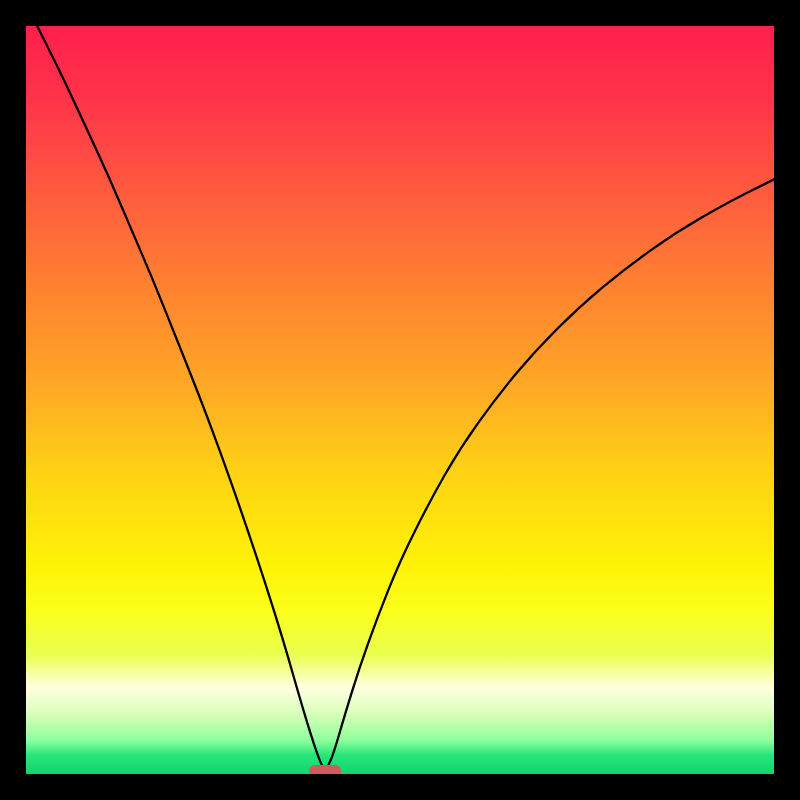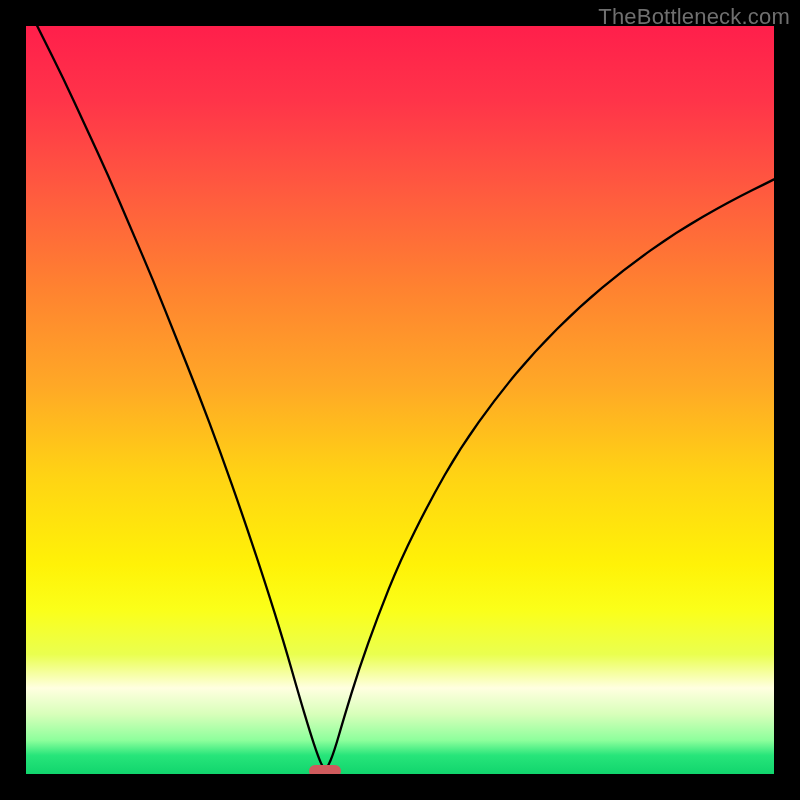--- a/index.html
+++ b/index.html
@@ -75,14 +75,13 @@
             <stop offset="97.5%" stop-color="#27e57a"></stop>
             <stop offset="100%" stop-color="#11d56d"></stop>
           </linearGradient>
       </defs>
       <rect x="0" y="0" width="748" height="748" fill="url(#bg-grad)"></rect>
       <path id="curve" fill="none" stroke-width="2.3" stroke-linecap="round" stroke-linejoin="round" d="M 0 -22.440000000000055 Q 0 -22.440000000000055 7.48 -7.480000000000018 Q 14.96 7.480000000000018 26.18 29.920000000000016 Q 37.4 52.360000000000014 48.620000000000005 76.67000000000002 Q 59.84 100.98000000000002 71.06 125.29000000000002 Q 82.28 149.60000000000002 93.5 175.78000000000003 Q 104.72000000000001 201.96000000000004 115.94000000000001 228.14000000000001 Q 127.16000000000001 254.32 138.38 282.37 Q 149.6 310.42 160.82 338.47 Q 172.04000000000002 366.52 183.26000000000002 396.44 Q 194.48000000000002 426.36 205.7 458.15 Q 216.92 489.94 228.14 523.6 Q 239.36 557.26 248.71 587.1800000000001 Q 258.06 617.1 265.53999999999996 643.28 Q 273.02 669.46 278.63 688.1600000000001 Q 284.24 706.86 287.98 718.0799999999999 Q 291.72 729.3 294.338 735.6579999999999 Q 296.956 742.016 299.2 742.016 Q 301.44399999999996 742.016 304.81 733.788 Q 308.17600000000004 725.56 313.038 708.73 Q 317.9 691.9 325.38 667.5899999999999 Q 332.86 643.28 342.21000000000004 617.1 Q 351.56 590.9200000000001 362.78 562.8700000000001 Q 374 534.82 388.96000000000004 504.90000000000003 Q 403.92 474.98 418.88 448.8 Q 433.84 422.62 452.53999999999996 396.44 Q 471.24 370.26 489.94000000000005 347.82000000000005 Q 508.64000000000004 325.38000000000005 531.08 302.94000000000005 Q 553.52 280.5 575.96 261.79999999999995 Q 598.4 243.09999999999997 624.5799999999999 224.4 Q 650.76 205.70000000000005 676.94 190.74 Q 703.12 175.77999999999997 725.56 164.55999999999995 L 748 153.33999999999992" stroke="#000000"></path>
     </svg>
     <div id="marker" class="marker" style="left: 299.2px; top: 745.008px; background: rgb(207, 91, 93);"></div>
   </div>
 
-  <div class="watermark">TheBottleneck.com</div>
 </div>
 
 </body></html>

